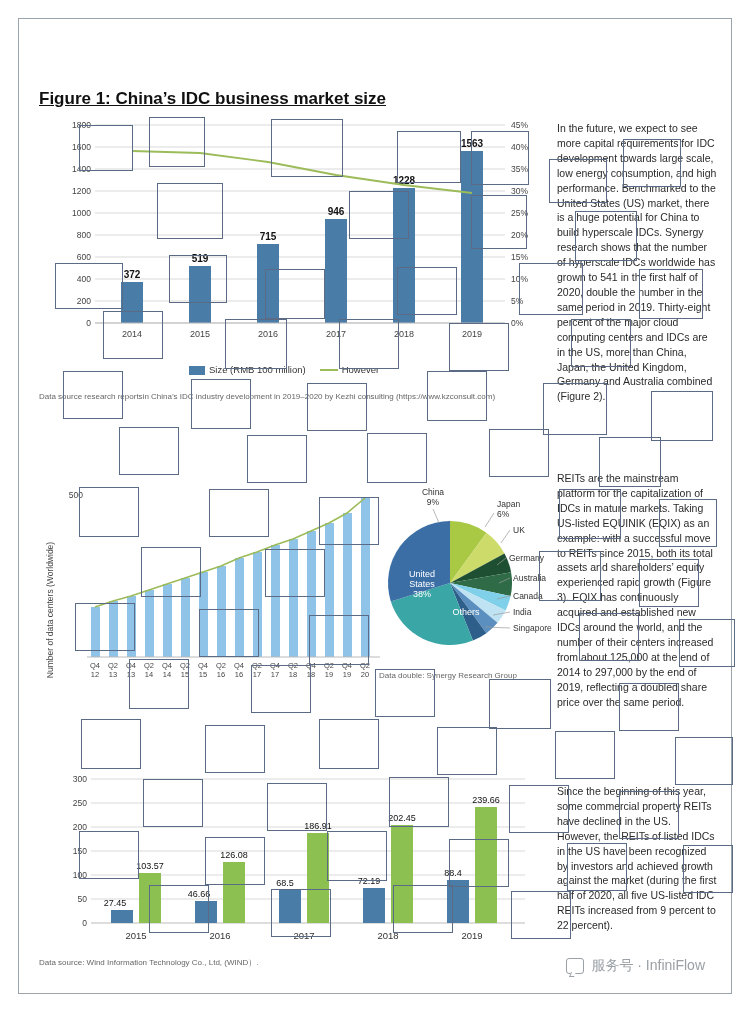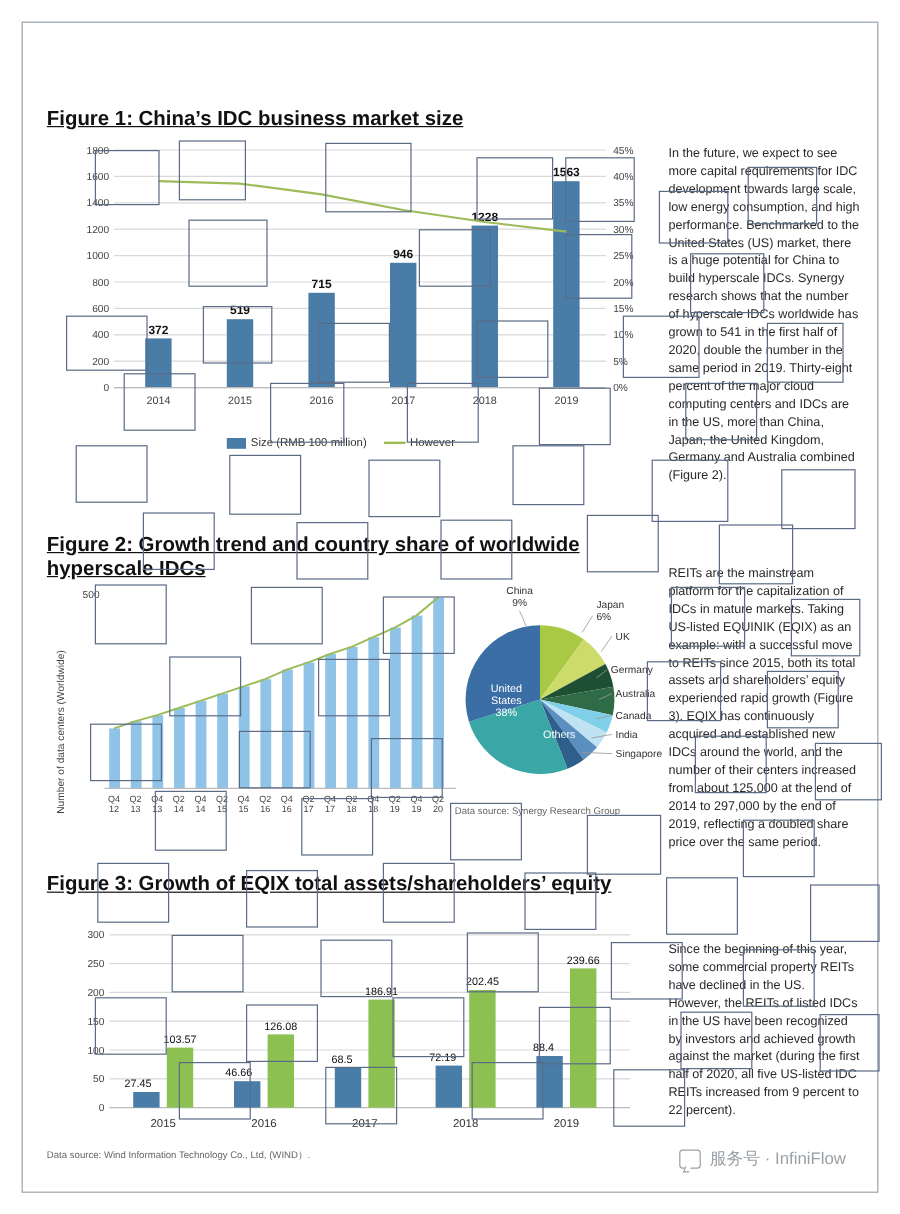--- a/index.html
+++ b/index.html
@@ -92,24 +92,22 @@
         <text x="369" y="230">2018</text>
         <text x="437" y="230">2019</text>
     </g>
   </svg>
 
   <div class="legend" style="position:absolute;left:170px;top:345px;">
     <span><i class="sw" style="background:#4a7ca8"></i><span>Size (RMB 100 million)</span></span>
     <span><i class="ln"></i><span>However</span></span>
   </div>
 
-
-  <div style="position:absolute;left:20px;top:425px;width:500px;">
-    <span class="fig-title">Figure 2: Growth trend and country share of worldwide hyperscale IDCs</span>
-  </div>
+  <div class="src" style="position:absolute;left:20px;top:372px;width:480px;line-height:1.4;">Data source research reportsin China’s IDC industry development in 2019–2020 by Kezhi consulting (https://www.kzconsult.com)</div>
+
 
   <svg width="520" height="225" viewBox="0 0 520 225" style="position:absolute;left:16px;top:446px;">
     <text x="18" y="145" font-size="8.5" fill="#444" transform="rotate(-90 18 145)" text-anchor="middle">Number of data centers (Worldwide)</text>
     <text x="48" y="33" font-size="8.5" fill="#444" text-anchor="end">500</text>
     <g fill="#8fc3e8">
       <rect x="56" y="142" width="9" height="50"></rect>
       <rect x="74" y="136" width="9" height="56"></rect>
       <rect x="92" y="131" width="9" height="61"></rect>
       <rect x="110" y="125" width="9" height="67"></rect>
       <rect x="128" y="119" width="9" height="73"></rect>
@@ -195,25 +193,22 @@
       <line x1="459" y1="48" x2="450" y2="62"></line>
       <line x1="475" y1="65" x2="466" y2="78"></line>
       <line x1="471" y1="93" x2="462" y2="100"></line>
       <line x1="475" y1="113" x2="464" y2="118"></line>
       <line x1="475" y1="131" x2="462" y2="134"></line>
       <line x1="475" y1="147" x2="458" y2="150"></line>
       <line x1="475" y1="163" x2="450" y2="162"></line>
     </g>
   </svg>
 
-  <div class="src" style="position:absolute;left:360px;top:652px;">Data source: Synergy Research Group</div>
-
-  <div style="position:absolute;left:20px;top:708px;width:500px;">
-    <span class="fig-title">Figure 3: Growth of EQIX total assets/shareholders’ equity</span>
-  </div>
+  <div class="src" style="position:absolute;left:360px;top:652px;">Data double: Synergy Research Group</div>
+
 
   <svg width="510" height="190" viewBox="0 0 510 190" style="position:absolute;left:16px;top:740px;">
     <g stroke="#d9d9d9" stroke-width="1">
       <line x1="56" y1="20" x2="490" y2="20"></line>
       <line x1="56" y1="44" x2="490" y2="44"></line>
       <line x1="56" y1="68" x2="490" y2="68"></line>
       <line x1="56" y1="92" x2="490" y2="92"></line>
       <line x1="56" y1="116" x2="490" y2="116"></line>
       <line x1="56" y1="140" x2="490" y2="140"></line>
     </g>

